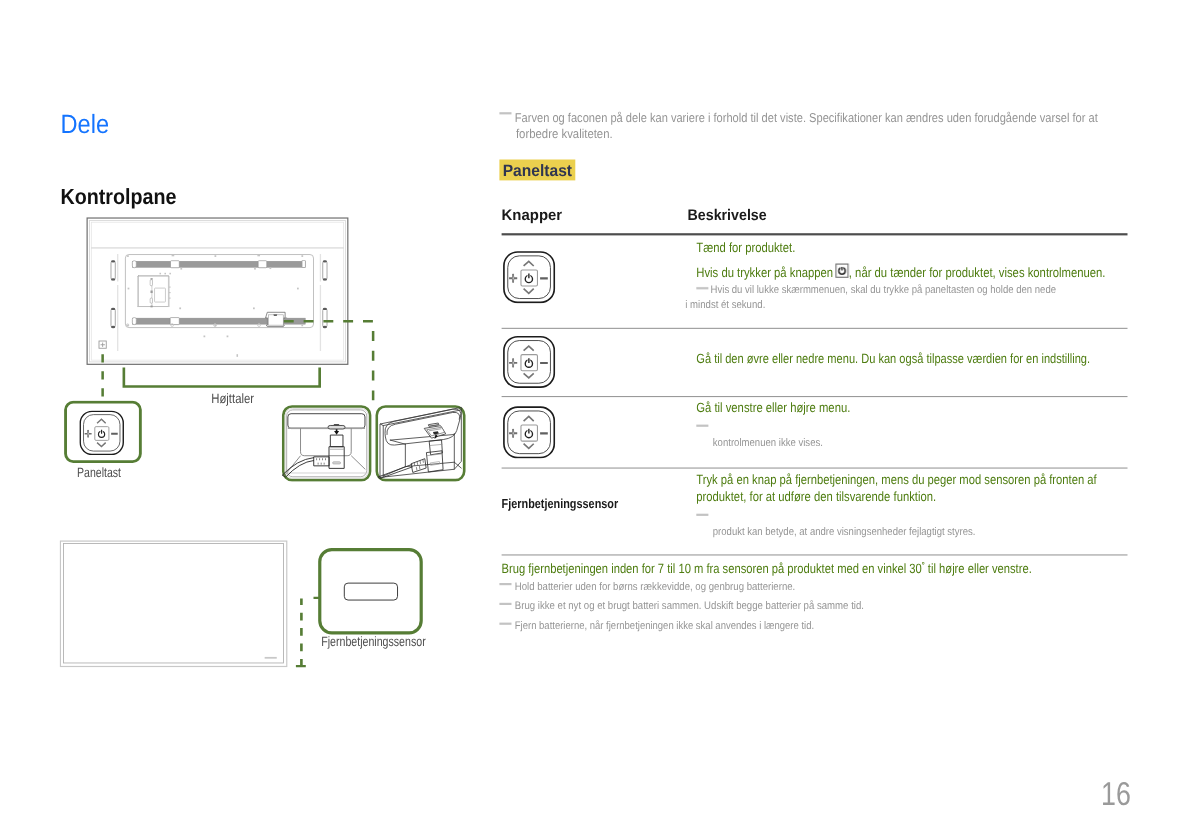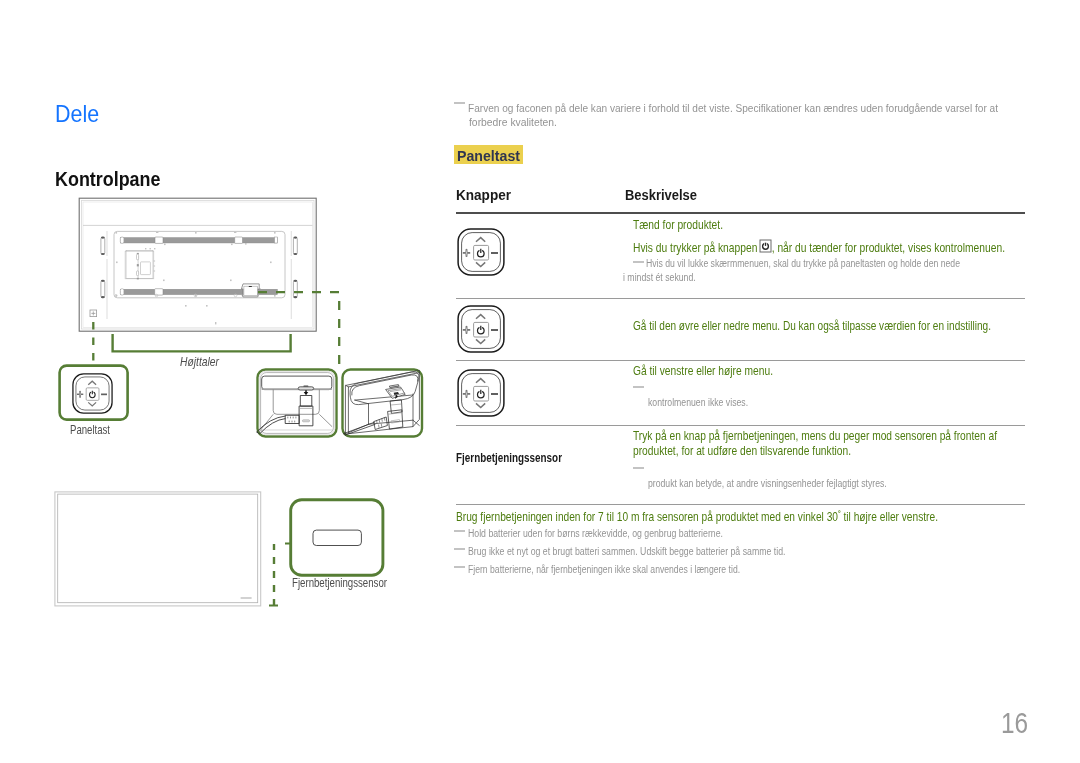--- a/index.html
+++ b/index.html
@@ -320,19 +320,19 @@
     <rect x="1.7" y="1.7" width="92.2" height="75.6" rx="11" fill="#ffffff" stroke="#567d35" stroke-width="2.9"></rect>
     <rect x="24.0" y="32.1" width="48.4" height="15.4" rx="3.4" fill="#ffffff" stroke="#3c3c3c" stroke-width="0.9"></rect>
   </svg>
 
   <svg width="30" height="120" viewBox="0 0 30 120" style="position:absolute;left:268px;top:498px;">
     <path d="M6 108 V46" fill="none" stroke="#567d35" stroke-width="2.4" stroke-dasharray="7 7"></path>
     <path d="M17 45.5 H22" fill="none" stroke="#567d35" stroke-width="2.0"></path>
     <path d="M1 107.5 H10" fill="none" stroke="#567d35" stroke-width="2.0"></path>
   </svg>
 
-  <div class="caption" style="left:180px;top:355px;font-style:italic;"><span class="nx" style="transform: scaleX(0.832833);">Højttaler</span></div>
+  <div class="caption" style="left:192px;top:355px;"><span class="nx" style="transform: scaleX(0.832833);">Højttaler</span></div>
   <div class="caption" style="left:70px;top:423px;"><span class="nx" style="transform: scaleX(0.774116);">Paneltast</span></div>
   <div class="caption" style="left:292px;top:576px;"><span class="nx" style="transform: scaleX(0.779187);">Fjernbetjeningssensor</span></div>
 
   <div class="page-num"><span class="nx" style="transform: scaleX(0.812534);">16</span></div>
 
 </div>
 
 </body></html>

